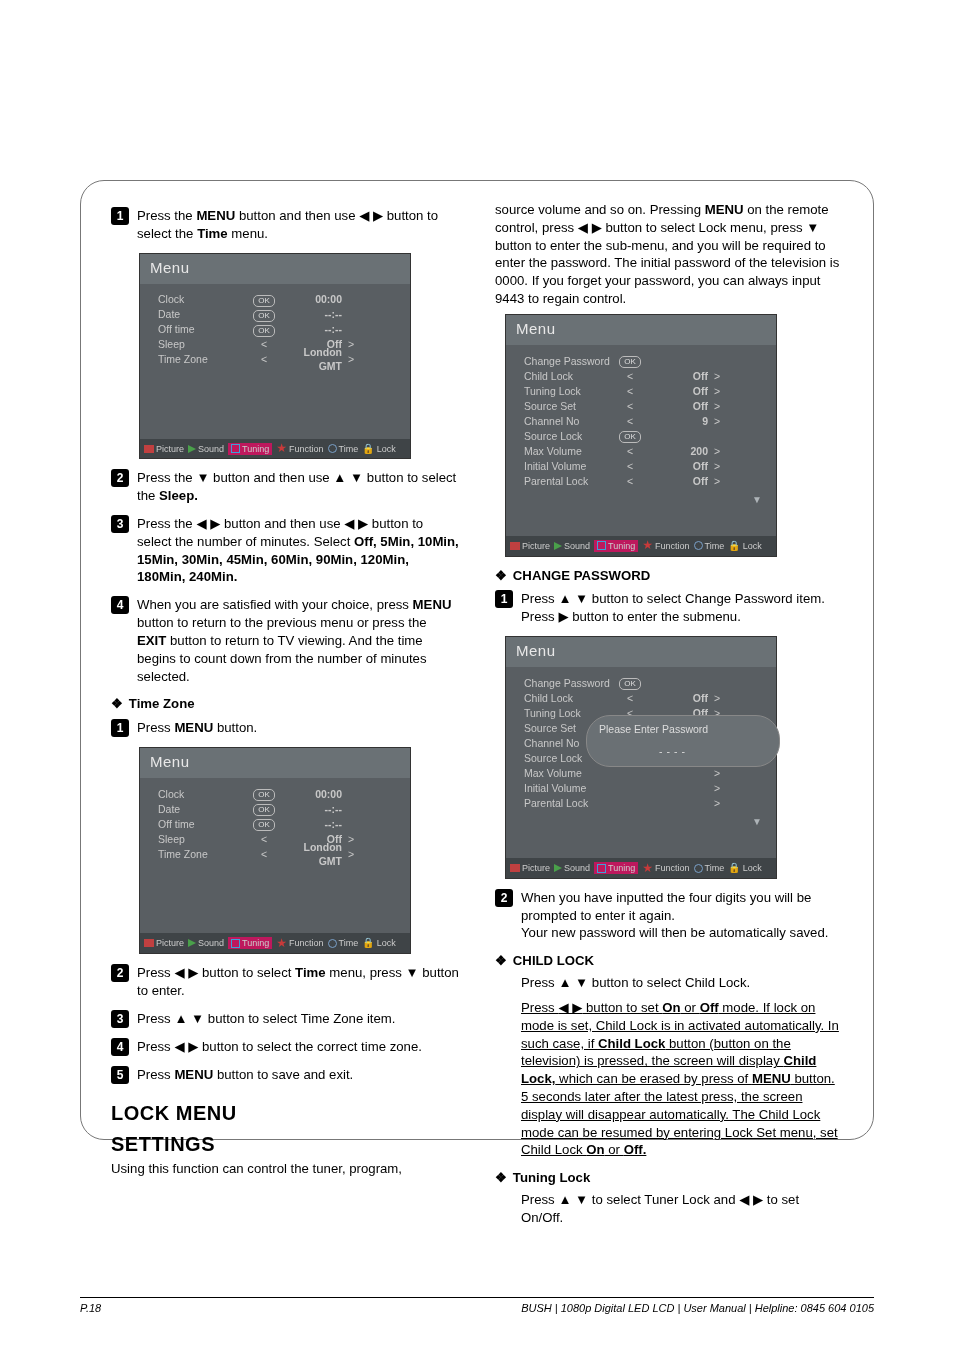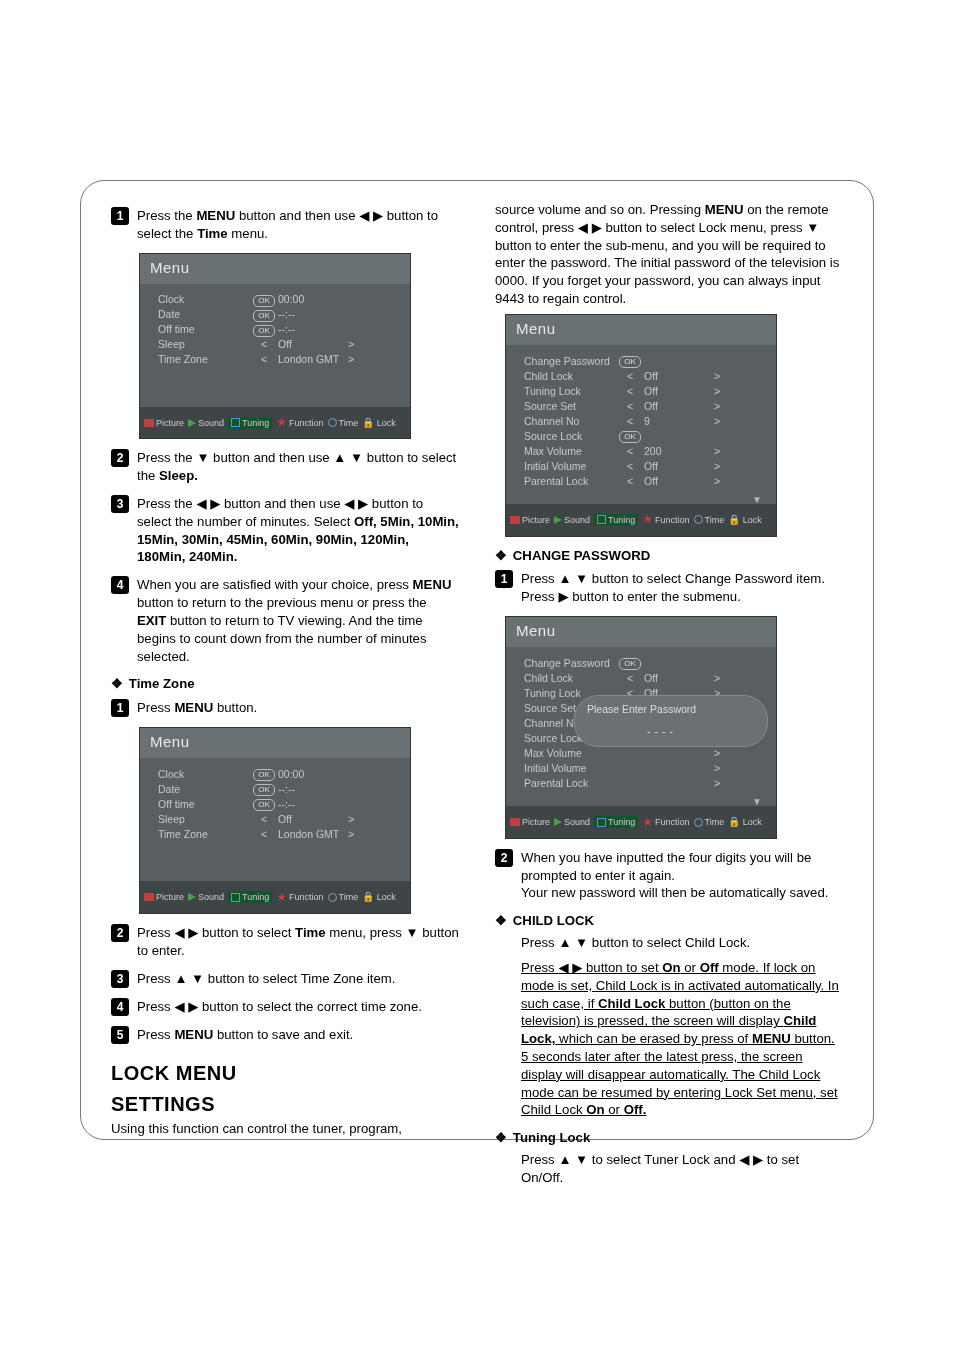--- a/index.html
+++ b/index.html
@@ -84,46 +84,47 @@
     padding: 8px 12px 32px 18px;
   }
   .osd-row {
     display: flex;
     align-items: center;
     height: 15px;
     font-size: 10.5px;
   }
   .osd-label { width: 92px; }
   .osd-pre { width: 28px; text-align: center; }
-  .osd-val { width: 64px; text-align: left; }
+  .osd-val { width: 64px; text-align: right; font-weight: bold; }
   .osd-post { width: 18px; text-align: center; }
   .okpill {
     display: inline-block;
     border: 1px solid #bbb;
     border-radius: 5px;
     font-size: 8px;
     padding: 0 4px;
     line-height: 10px;
     color: #ddd;
   }
   .osd-footer {
     background: #3f4447;
     display: flex;
     font-size: 9px;
     color: #ccc;
-    padding: 9px 4px;
+    padding: 3px 4px;
     gap: 4px;
     align-items: center;
+    margin-top: 32px;
   }
   .osd-footer .fi {
     display: flex;
     align-items: center;
     gap: 2px;
   }
-  .fi-active { background: #14532d; padding: 0 3px; }
+  .fi-active { background: #be185d; padding: 0 3px; }
   .ico-pic { width:10px; height:8px; background:#c04040; display:inline-block; }
   .ico-snd { width:0; height:0; border-left:8px solid #4aa04a; border-top:4px solid transparent; border-bottom:4px solid transparent; display:inline-block; }
   .ico-tun { width:9px; height:9px; border:1px solid #3da0d8; display:inline-block; box-sizing:border-box; }
   .ico-star { color:#c93a3a; font-size:12px; line-height:9px; }
   .ico-time { width:9px; height:9px; border:1px solid #7aa0c8; border-radius:50%; display:inline-block; box-sizing:border-box; }
   .ico-lock { color:#c8a050; font-size:10px; }
   .overlay-box {
     position: absolute;
     background: #6a7074;
     border: 1px solid #888;
@@ -529,21 +530,21 @@
               </span>
               <span class="fi">
                 <span class="ico-time"></span>
                 <span>Time</span>
               </span>
               <span class="fi">
                 <span class="ico-lock">🔒</span>
                 <span>Lock</span>
               </span>
             </div>
-          <div class="overlay-box" style="top:78px; left:68px;border-radius:24px;">
+          <div class="overlay-box" style="top:78px; left:80px;border-radius:24px;">
             <div>Please Enter Password</div>
             <div style="text-align:center; letter-spacing:4px; margin-top:8px;">----</div>
           </div>
         </div>
 
         <div class="step">
           <span class="stepnum">2</span>
           <span class="txt">
             <span>When you have inputted the four digits you will be prompted to enter it again.</span><br>
             <span>Your new password will then be automatically saved.</span>
@@ -560,13 +561,17 @@
 
         <div class="subhead diamond">Tuning Lock</div>
         <div style="margin-left:26px;">
           <span>Press </span><span class="arrow">▲ ▼</span><span> to select Tuner Lock and </span><span class="arrow">◀  ▶</span><span> to set On/Off.</span>
         </div>
 
       </div>
     </div>
   </div>
 
+  <div class="footerline">
+    <span>P.18</span>
+    <span>BUSH  | 1080p  Digital LED LCD | User Manual | Helpline: 0845 604 0105</span>
+  </div>
 </div>
 
 </body></html>

